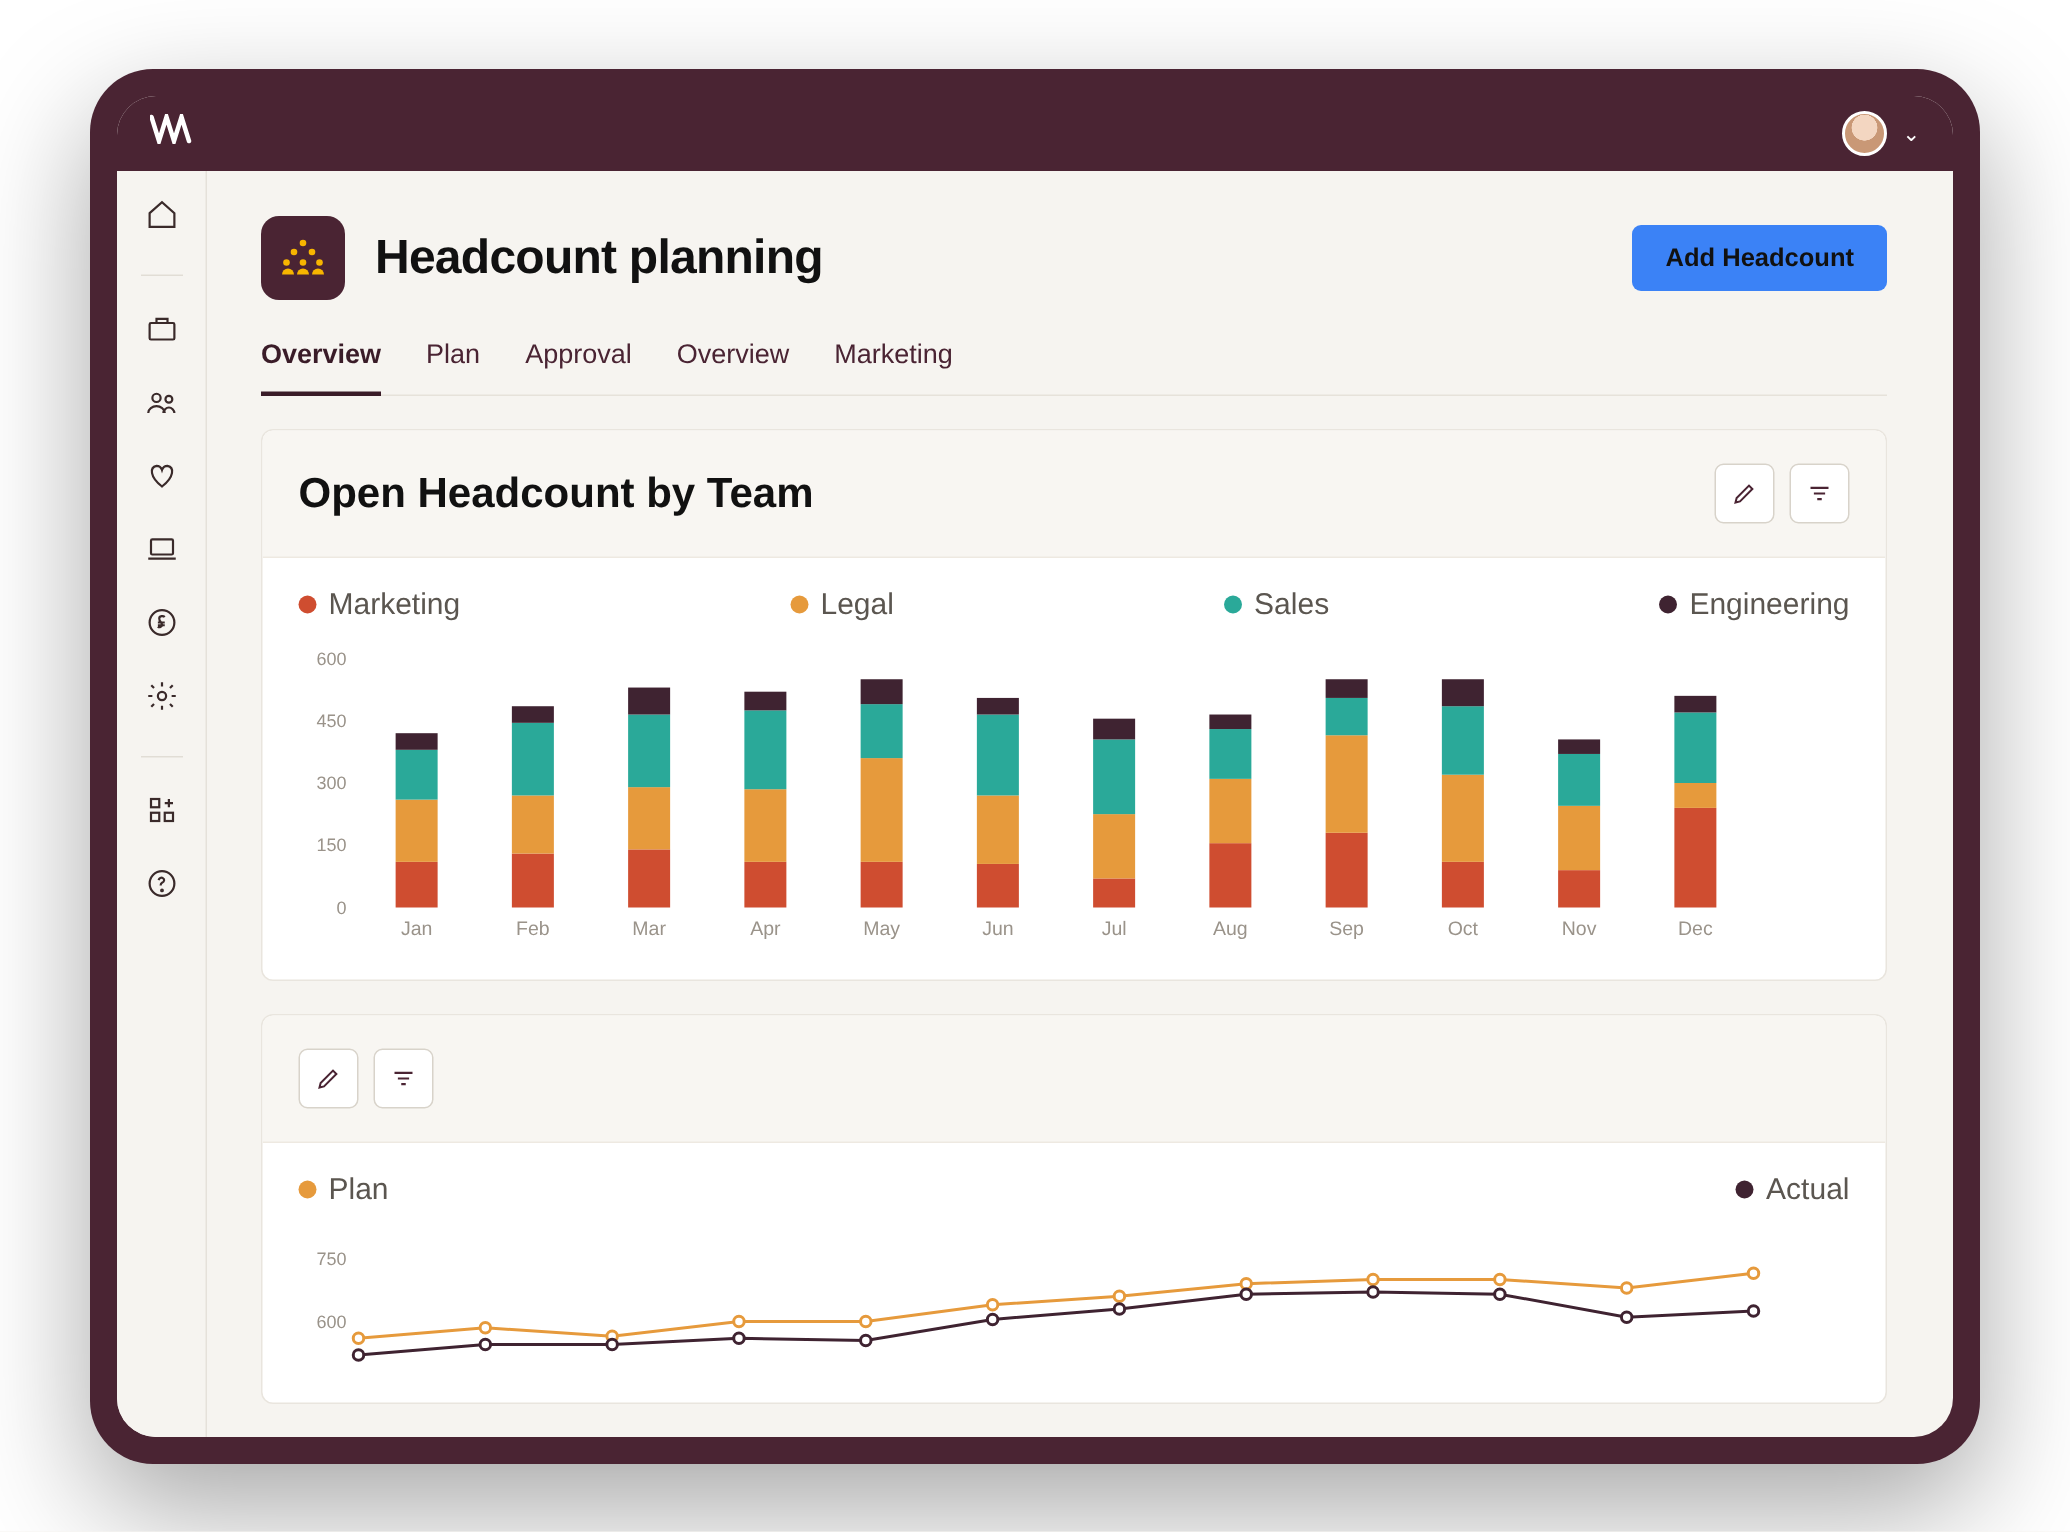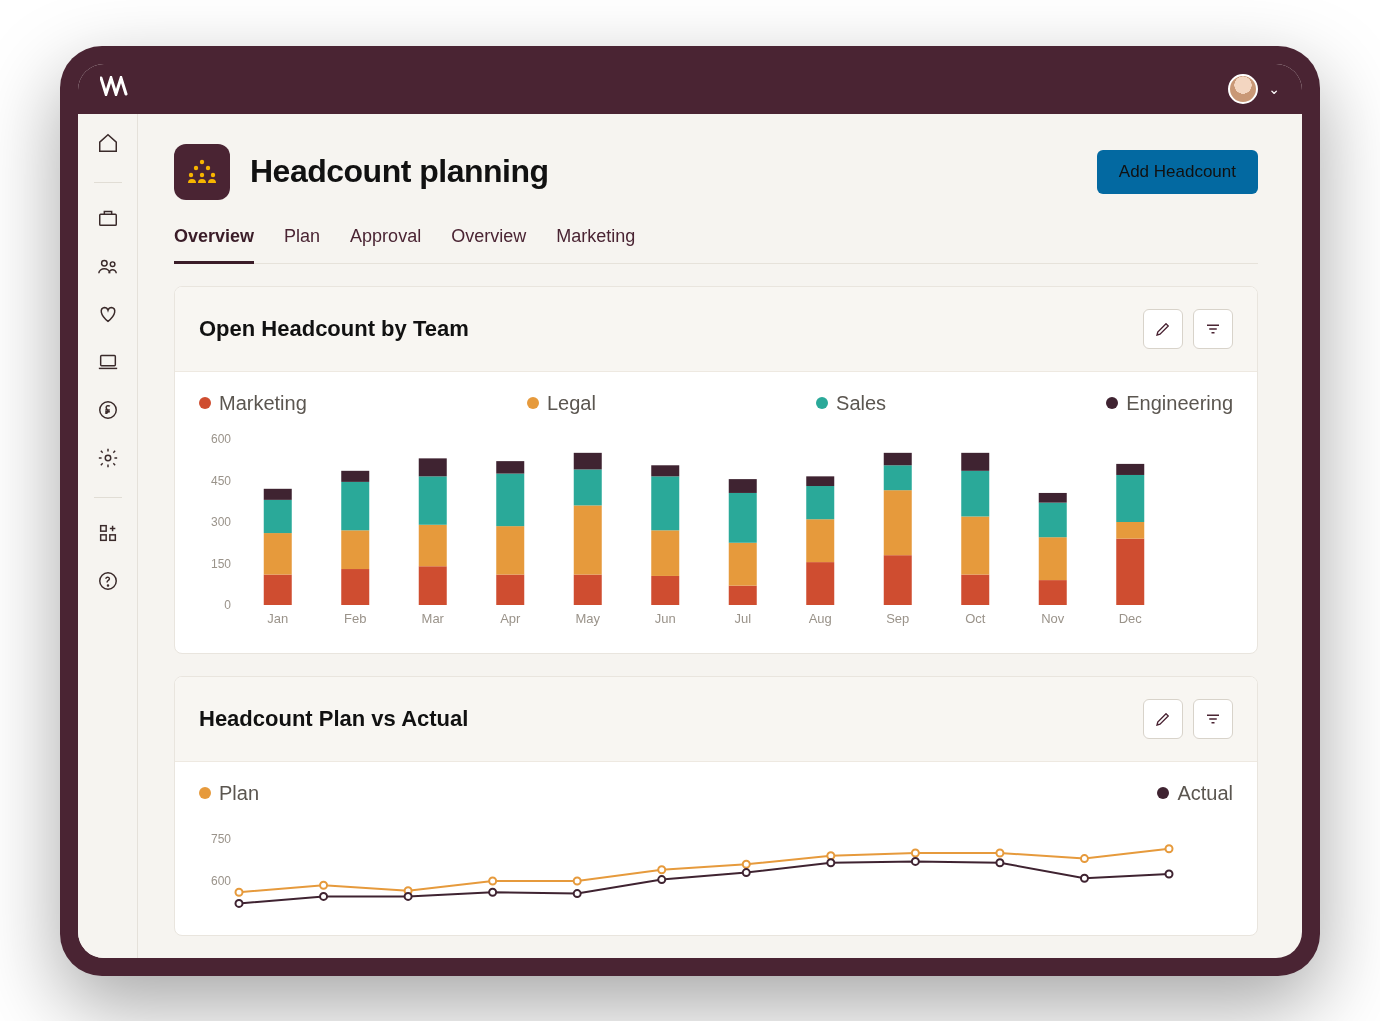--- a/index.html
+++ b/index.html
@@ -64,36 +64,36 @@
     display:flex; flex-direction:column;
   }
   .page-head { display:flex; align-items:center; justify-content:space-between; margin-bottom:18px;}
   .page-head-left { display:flex; align-items:center; gap:20px; }
   .app-tile {
     width:56px; height:56px; border-radius:12px; background:#4a2433;
     display:flex; align-items:center; justify-content:center;
   }
   .page-title { font-size:32px; font-weight:600; color:#111; letter-spacing:-.5px;}
   .add-btn {
-    background:#0369a1; color:#111; font-weight:400; font-size:17px;
+    background:#3b82f6; color:#111; font-weight:700; font-size:17px;
     border:none; padding: 12px 22px; border-radius:6px; cursor:pointer;
   }
   .tabs { display:flex; gap:30px; border-bottom:1px solid #e6e2da; margin-bottom:22px; }
   .tab { padding: 8px 0 14px; color:#4a2433; font-size:18px; cursor:pointer;text-align:right; }
   .tab.active { font-weight:700; color:#3a1c28; border-bottom:3px solid #3a1c28; margin-bottom:-1px; }
 
   .card {
     background:#fff; border:1px solid #e9e5de; border-radius:8px;
     margin-bottom:22px; overflow:hidden;
   }
   .card-head {
     display:flex; justify-content:space-between; align-items:center;
     padding: 22px 24px; border-bottom:1px solid #eee9e1; background:#f8f6f2;
   }
-  .card-title { font-size:22px; font-weight:600; color:#111; }
+  .card-title { font-size:28px; font-weight:600; color:#111; }
   .card-actions { display:flex; gap:10px; }
   .icon-btn {
     width:40px; height:40px; border:1px solid #d8d3ca; border-radius:6px;
     background:#fff; display:flex; align-items:center; justify-content:center; cursor:pointer;
   }
   .icon-btn svg { width:18px; height:18px; stroke:#4a2433; fill:none; stroke-width:1.8; }
   .card-body { padding: 20px 24px 24px; }
   .legend { display:flex; gap:28px; margin-bottom:14px; font-size:20px; color:#5b5650;justify-content:space-between;}
   .legend-item { display:flex; align-items:center; gap:8px; }
   .dot { width:12px; height:12px; border-radius:50%; display:inline-block; }
@@ -279,21 +279,20 @@
                   <rect x="917.25" y="93" width="28" height="16.6" fill="#e69a3c"></rect>
                   <rect x="917.25" y="45.96666666666667" width="28" height="47.03333333333333" fill="#2aa999"></rect>
                   <rect x="917.25" y="34.900000000000006" width="28" height="11.066666666666666" fill="#3f2331"></rect>
                   <text x="931.25" y="194" text-anchor="middle" font-size="13" fill="#9a938a">Dec</text>
                 </svg></div>
           </div>
         </div>
 
         <div class="card">
           <div class="card-head">
-            <div class="card-title">Headcount Plan vs Actual</div>
             <div class="card-actions">
               <button class="icon-btn">
                   <svg viewBox="0 0 24 24">
                     <path d="M4 20 L8 19 L19 8 L16 5 L5 16 Z"></path>
                   </svg>
                 </button>
               <button class="icon-btn">
                   <svg viewBox="0 0 24 24">
                     <path d="M4 7h16M7 12h10M10 17h4"></path>
                   </svg>

